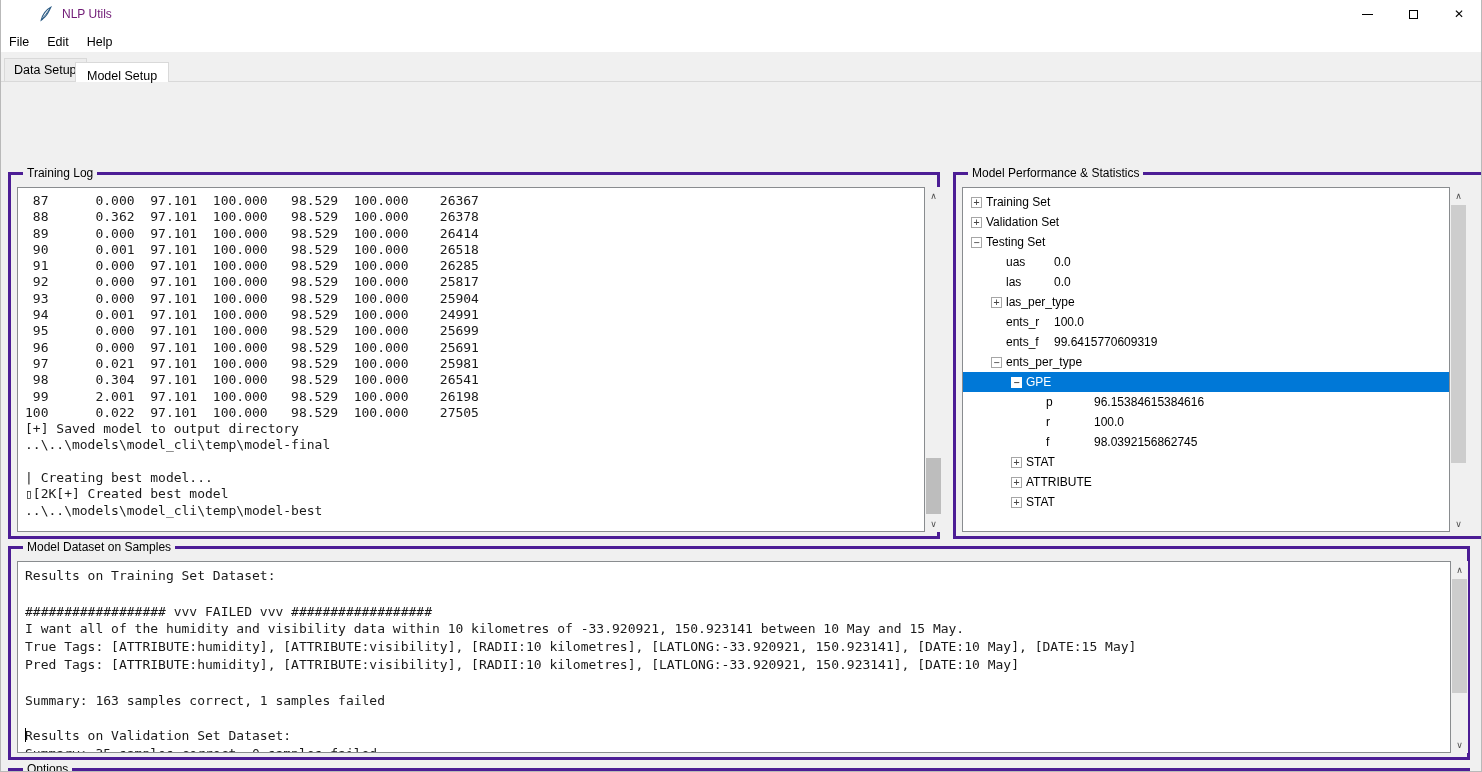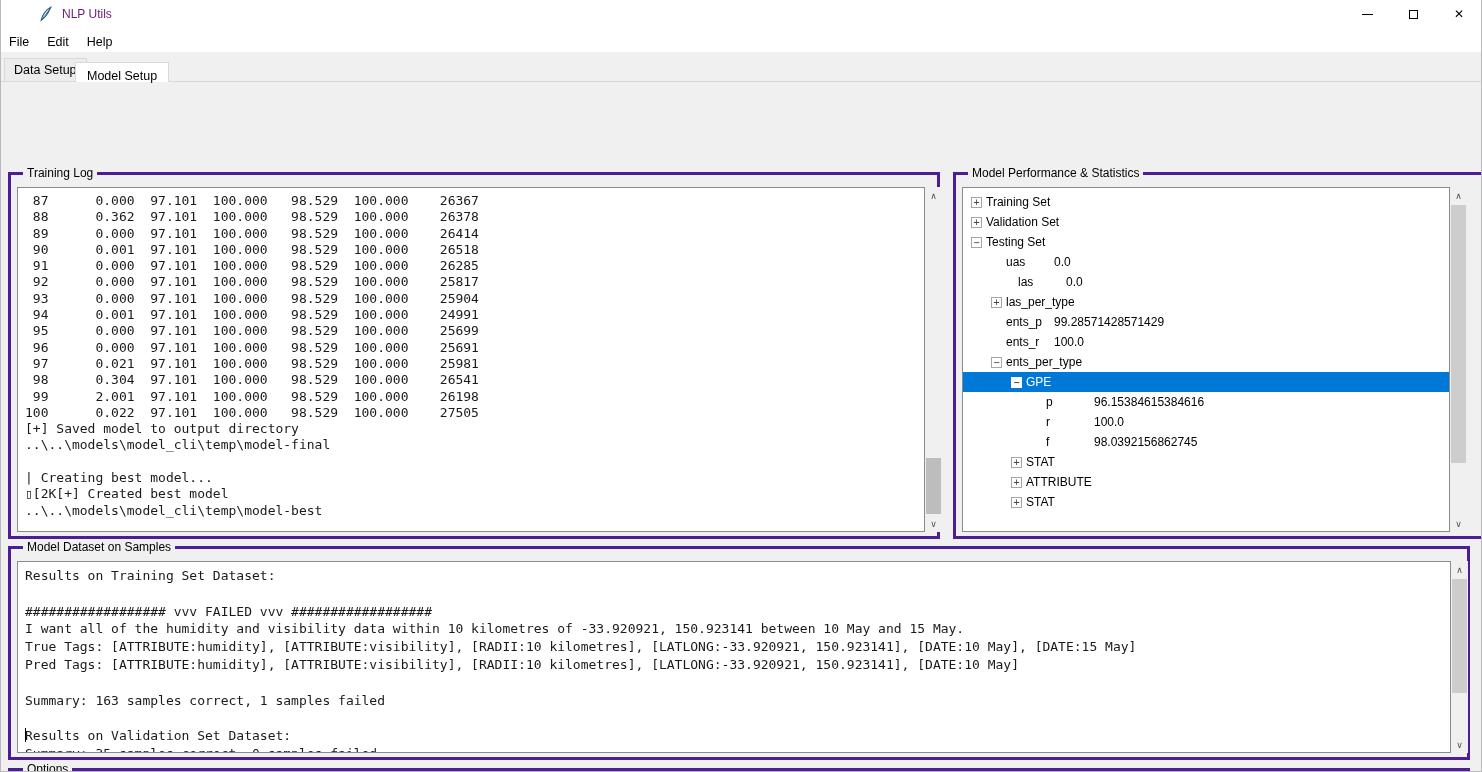--- a/index.html
+++ b/index.html
@@ -157,38 +157,38 @@
         </div>
         <div class="trow" style="padding-left: 8px;">
           <span class="expander">−</span>
           <span class="tname">Testing Set</span>
         </div>
         <div class="trow" style="padding-left: 28px;">
           <span class="expander hidden"></span>
           <span class="tname">uas</span>
           <span class="tvalue">0.0</span>
         </div>
-        <div class="trow" style="padding-left: 40px;">
+        <div class="trow" style="padding-left: 28px;">
           <span class="expander hidden"></span>
           <span class="tname">las</span>
           <span class="tvalue">0.0</span>
         </div>
         <div class="trow" style="padding-left: 28px;">
           <span class="expander">+</span>
           <span class="tname">las_per_type</span>
         </div>
         <div class="trow" style="padding-left: 28px;">
           <span class="expander hidden"></span>
-          <span class="tname">ents_p</span>
-          <span class="tvalue">99.28571428571429</span>
-        </div>
-        <div class="trow" style="padding-left: 28px;">
-          <span class="expander hidden"></span>
           <span class="tname">ents_r</span>
           <span class="tvalue">100.0</span>
+        </div>
+        <div class="trow" style="padding-left: 28px;">
+          <span class="expander hidden"></span>
+          <span class="tname">ents_f</span>
+          <span class="tvalue">99.6415770609319</span>
         </div>
         <div class="trow" style="padding-left: 28px;">
           <span class="expander">−</span>
           <span class="tname">ents_per_type</span>
         </div>
         <div class="trow sel" style="padding-left: 48px;">
           <span class="expander">−</span>
           <span class="tname">GPE</span>
         </div>
         <div class="trow" style="padding-left: 68px;">

